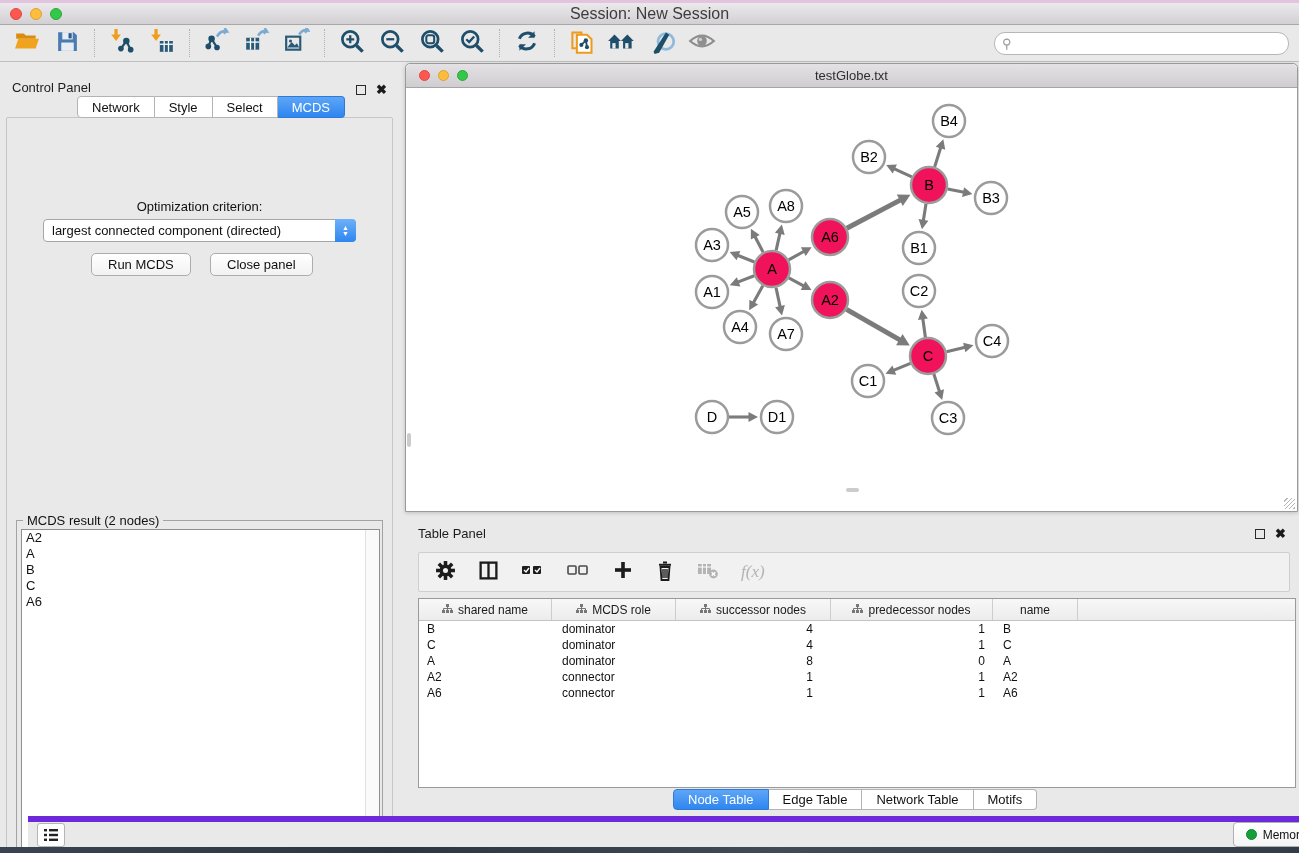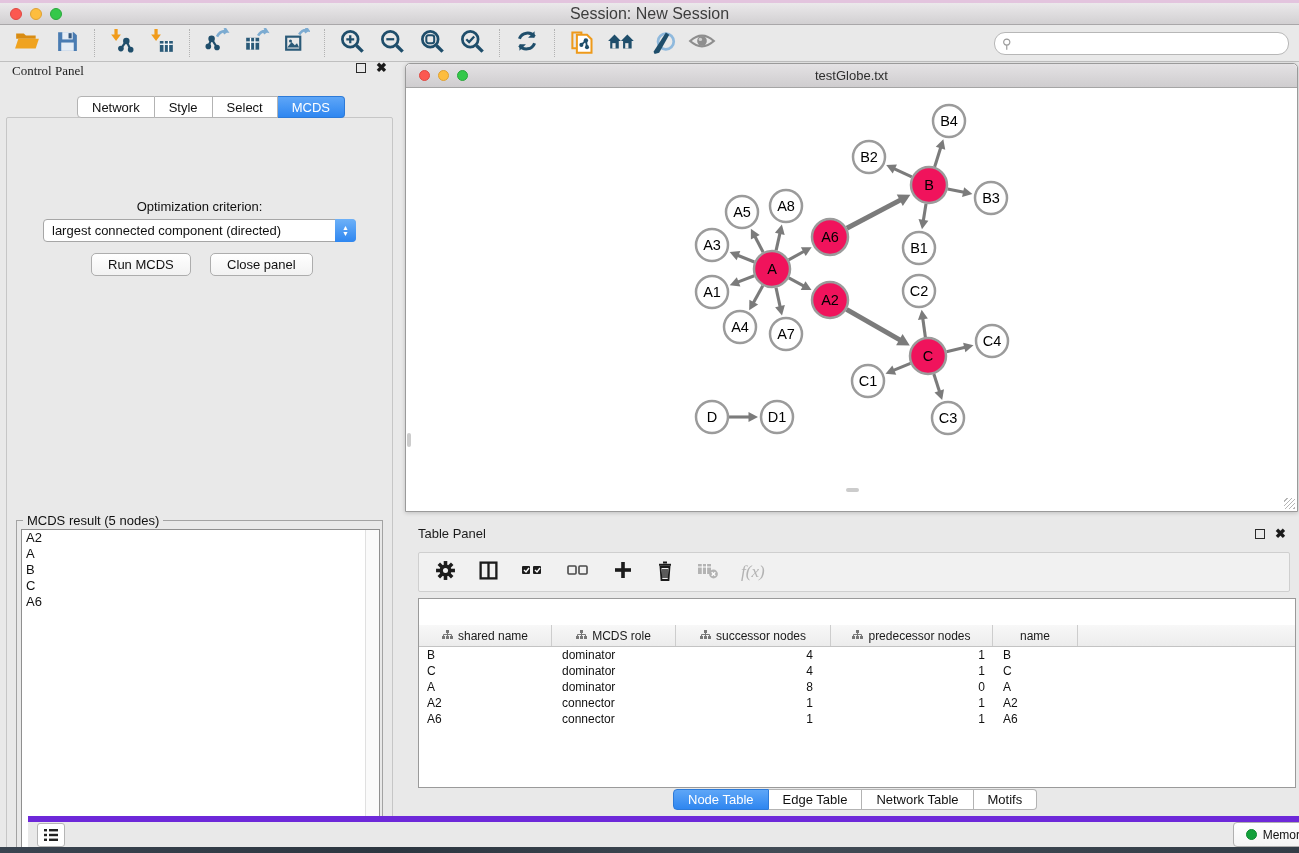--- a/index.html
+++ b/index.html
@@ -25,21 +25,21 @@
   .tb-group { display:flex; align-items:center; gap:10px; padding:0 12px; }
   .tb-sep { width:1px; height:28px; border-left:1px dotted #b2b2b2; }
   .tb-btn { width:30px; height:30px; display:flex; align-items:center; justify-content:center; }
   #search-wrap { margin-left:auto; margin-right:10px; }
   #search-input { width:295px; height:23px; border:1px solid #b7b7b7; border-radius:11px;
     background:#fff; padding-left:26px; font-size:12px; outline:none; }
   #search-glyph { position:absolute; margin-left:8px; margin-top:4px; color:#999; font-size:13px; }
 
   
   #control-panel { left:0; top:63px; width:399px; height:753px; background:#e9e9e9; }
-  .panel-head { height:32px; display:flex; align-items:flex-start; padding:0 12px;font-family:Liberation Serif, serif; }
+  .panel-head { height:32px; display:flex; align-items:flex-end; padding:0 12px; }
   .panel-head .ptitle { font-size:13px; color:#1c1c1c; }
   .panel-head .ctrls { margin-left:auto; display:flex; align-items:center; gap:10px; }
   .float-box { width:10px; height:10px; border:1.6px solid #2a2a2a; }
   .close-x { font-size:13px; font-weight:bold; color:#1a1a1a; line-height:10px; }
   #cp-body { position:absolute; left:6px; top:54px; width:387px; height:747px; border:1px solid #c6c6c6; border-radius:2px; }
   .seg-bar { display:flex; position:absolute; }
   .seg { height:22px; display:flex; align-items:center; justify-content:center;
     background:#fff; border:1px solid #b3b3b3; border-left:none; font-size:13px; color:#111; padding:0 14px; }
   .seg:first-child { border-left:1px solid #b3b3b3; border-radius:4px 0 0 4px; }
   .seg:last-child { border-radius:0 4px 4px 0; }
@@ -79,21 +79,21 @@
     background:repeating-linear-gradient(135deg, transparent 0 2px, #b5b5b5 2px 3px); }
 
   
   #table-panel { left:405px; top:518px; width:894px; height:298px; background:#e9e9e9; }
   #tp-head { position:absolute; left:13px; top:8px; width:868px; display:flex; align-items:center; }
   #tp-head .ptitle { font-size:13px; color:#1c1c1c; }
   #tp-toolbar { position:absolute; left:13px; top:34px; width:872px; height:40px; background:#f1f1f1;
     border:1px solid #cfcfcf; border-radius:2px; display:flex; align-items:center; gap:22px; padding-left:16px; }
   #data-table { position:absolute; left:13px; top:80px; width:878px; height:190px; background:#fff;
     border:1px solid #9a9a9a; overflow:hidden; }
-  #thead { display:flex; height:22px; background:linear-gradient(#f8f8f8,#ececec); border-bottom:1px solid #c3c3c3;margin-top:26px; }
+  #thead { display:flex; height:22px; background:linear-gradient(#f8f8f8,#ececec); border-bottom:1px solid #c3c3c3; }
   .th { display:flex; align-items:center; justify-content:center; gap:5px; font-size:12px; color:#1a1a1a;
     border-right:1px solid #cdcdcd; height:100%; }
   .trow { display:flex; height:16px; align-items:center; }
   .td { font-size:12px; color:#111; height:100%; line-height:16px; }
   #tp-tabs { left:268px; top:271px; }
   #tp-tabs .seg { height:21px; font-size:13px; }
 
   
   #statusbar { left:0; top:816px; width:1299px; height:31px; background:#e9e9e9; border-top:6px solid #6d28d9;
     display:flex; align-items:center;margin-left:28px; }
@@ -302,21 +302,21 @@
   <div id="dropdown" class="abs">
     <span class="dd-text">largest connected component (directed)</span>
     <span id="dd-stepper">
         <span>▲</span>
         <span>▼</span>
       </span>
   </div>
   <div id="run-btn" class="abs push-btn">Run MCDS</div>
   <div id="closepanel-btn" class="abs push-btn">Close panel</div>
   <div id="result-box" class="abs">
-    <span id="result-legend">MCDS result (5 nodes)</span>
+    <span id="result-legend">MCDS result (2 nodes)</span>
     <div id="result-list">
       <div id="result-scroll"></div>
     <div class="result-item">A2</div>
         <div class="result-item">A</div>
         <div class="result-item">B</div>
         <div class="result-item">C</div>
         <div class="result-item">A6</div>
       </div>
   </div>
 </div>

